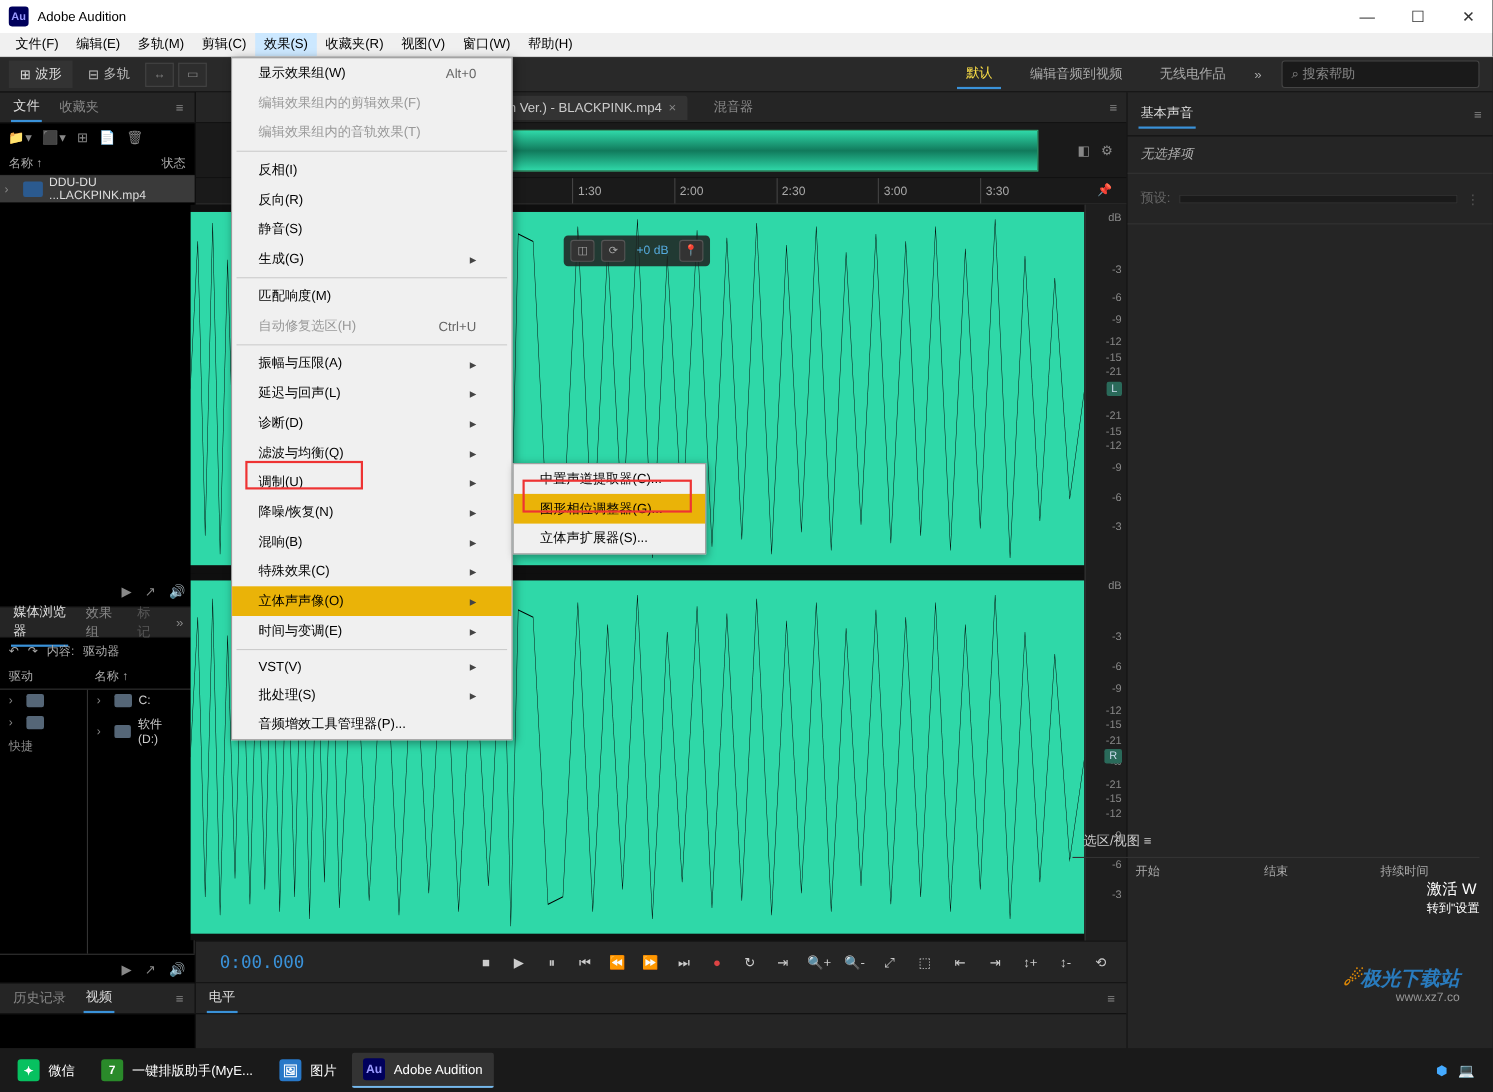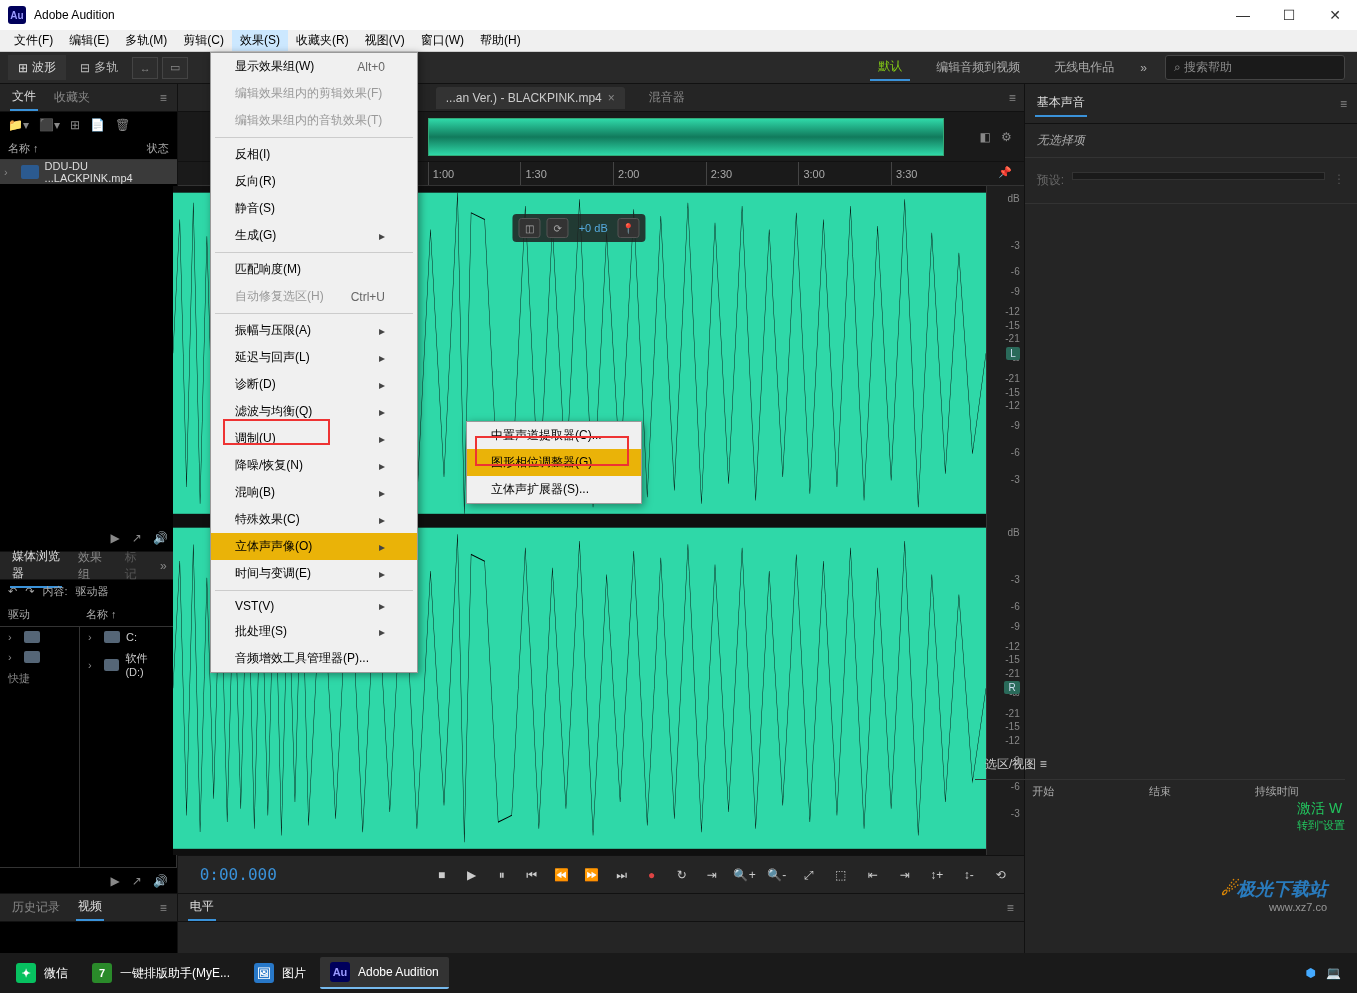--- a/index.html
+++ b/index.html
@@ -18,21 +18,21 @@
 .menubar .menu-item.active { background: #cce8ff; }
 
 
 .workspace-bar { height: 32px; background: #292929; display: flex; align-items: center; border-bottom: 1px solid #111; }
 .ws-left { display: flex; align-items: center; padding: 0 8px; gap: 4px; }
 .ws-icon { width: 26px; height: 22px; border: 1px solid #444; background: #2d2d2d; display: flex; align-items: center; justify-content: center; color: #888; font-size: 11px; }
 .ws-mode { padding: 4px 10px; color: #bbb; display: flex; align-items: center; gap: 4px; }
 .ws-mode.active { background: #333; color: #ddd; }
 .ws-right { margin-left: auto; display: flex; align-items: center; gap: 18px; padding-right: 12px; color: #aaa; }
 .ws-link { padding: 4px 8px; }
-.ws-link.active { color: #84cc16; border-bottom: 2px solid #3a92d9; }
+.ws-link.active { color: #fde047; border-bottom: 2px solid #3a92d9; }
 .ws-search { background: #1a1a1a; border: 1px solid #444; padding: 3px 8px; width: 180px; color: #888; border-radius: 3px; }
 
 
 .main { display: flex; height: calc(100% - 30px - 22px - 32px - 40px); }
 .left-col { width: 210px; display: flex; flex-direction: column; background: #000000; border-right: 1px solid #111; }
 .center-col { flex: 1; display: flex; flex-direction: column; position: relative; }
 .right-col { width: 394px; background: #252525; border-left: 1px solid #111; }
 
 
 .panel-header { height: 28px; display: flex; align-items: center; padding: 0 10px; background: #252525; border-bottom: 1px solid #111; gap: 14px; }
@@ -97,39 +97,39 @@
 .tp-group { display:flex; gap:8px; align-items:center; margin-left:30px; }
 .tp-rec { color: #d44; }
 .tp-right-group { margin-left:auto; display:flex; gap:10px; align-items:center; }
 
 
 .level-panel { height: 60px; background: #252525; border-top: 1px solid #111; }
 
 
 .right-section { padding: 8px 12px; border-bottom: 1px solid #333; color: #aaa; }
 .right-header { display:flex; align-items:center; padding:6px 10px; border-bottom:1px solid #111; }
-.preset-row { display:flex; align-items:flex-start; gap:8px; padding:6px 0; color:#666; }
+.preset-row { display:flex; align-items:center; gap:8px; padding:6px 0; color:#666; }
 .preset-select { flex:1; background:#1a1a1a; border:1px solid #333; padding:3px 6px; color:#666; }
 .right-bottom { position:absolute; right:12px; bottom:190px; width:370px; }
 .sel-view-header { padding:6px 10px; color:#ccc; border-bottom:1px solid #333; }
 .sel-cols { display:flex; padding:4px 10px; color:#aaa; font-size:11px; }
 .sel-cols div { flex:1; text-align:center; }
 
 
 .dropdown { position: absolute; background: #f0f0f0; border: 1px solid #999; box-shadow: 2px 2px 8px rgba(0,0,0,0.4); color: #000; font-size: 12px; z-index: 100; }
 .dropdown-item { padding: 5px 32px 5px 24px; display: flex; align-items: center; justify-content: space-between; white-space: nowrap; }
 .dropdown-item.disabled { color: #999; }
 .dropdown-item.highlighted { background: #eab308; }
 .dropdown-item .shortcut { color: #666; margin-left: 19px; }
 .dropdown-item .arrow { color: #444; margin-left: 40px; }
 .dropdown-sep { height: 1px; background: #ccc; margin: 3px 4px; }
 .red-box { position: absolute; border: 2px solid #e33; pointer-events: none; z-index: 200; }
 
 
-.activate-wm { position:absolute; right:12px; bottom:160px; color:#22c55e; font-size:14px; text-align:left; }
+.activate-wm { position:absolute; right:12px; bottom:160px; color:#ffffff; font-size:14px; text-align:left; }
 .site-wm { position:absolute; right:30px; bottom:80px; color:#2a8ad8; font-size:18px; font-style:italic; font-weight:bold; opacity:0.85; }
 .site-wm .sub { font-size:11px; color:#aaa; display:block; font-style:normal; font-weight:normal; text-align:right; }
 
 
 .taskbar { position: absolute; bottom: 0; left: 0; right: 0; height: 40px; background: #1a1a1a; display: flex; align-items: center; padding: 0 6px; gap: 4px; }
 .task-item { height: 32px; padding: 0 10px; display: flex; align-items: center; gap: 8px; color: #fff; font-size: 12px; border-radius: 2px; }
 .task-item.active { background: #333; border-bottom: 2px solid #76b9ed; }
 .task-icon { width: 20px; height: 20px; border-radius: 3px; display:flex; align-items:center; justify-content:center; font-size:11px; font-weight:bold; }
 .task-tray { margin-left:auto; display:flex; gap:10px; align-items:center; padding-right:10px; }
 </style>
@@ -391,21 +391,21 @@
     <div class="right-section">
       <div class="preset-row">
         <span>预设:</span>
         <div class="preset-select"></div>
         <span style="color:#555">⋮</span>
       </div>
     </div>
   </div>
 </div>
 
-<div class="dropdown" id="fx-menu" style="left:210px; top:52px; width:208px;">
+<div class="dropdown" id="fx-menu" style="left:210px; top:52px; width:256px;">
     <div class="dropdown-item">
       <span>显示效果组(W)</span>
       <span class="shortcut">Alt+0</span>
     </div>
     <div class="dropdown-item disabled">
       <span>编辑效果组内的剪辑效果(F)</span>
     </div>
     <div class="dropdown-item disabled">
       <span>编辑效果组内的音轨效果(T)</span>
     </div>

